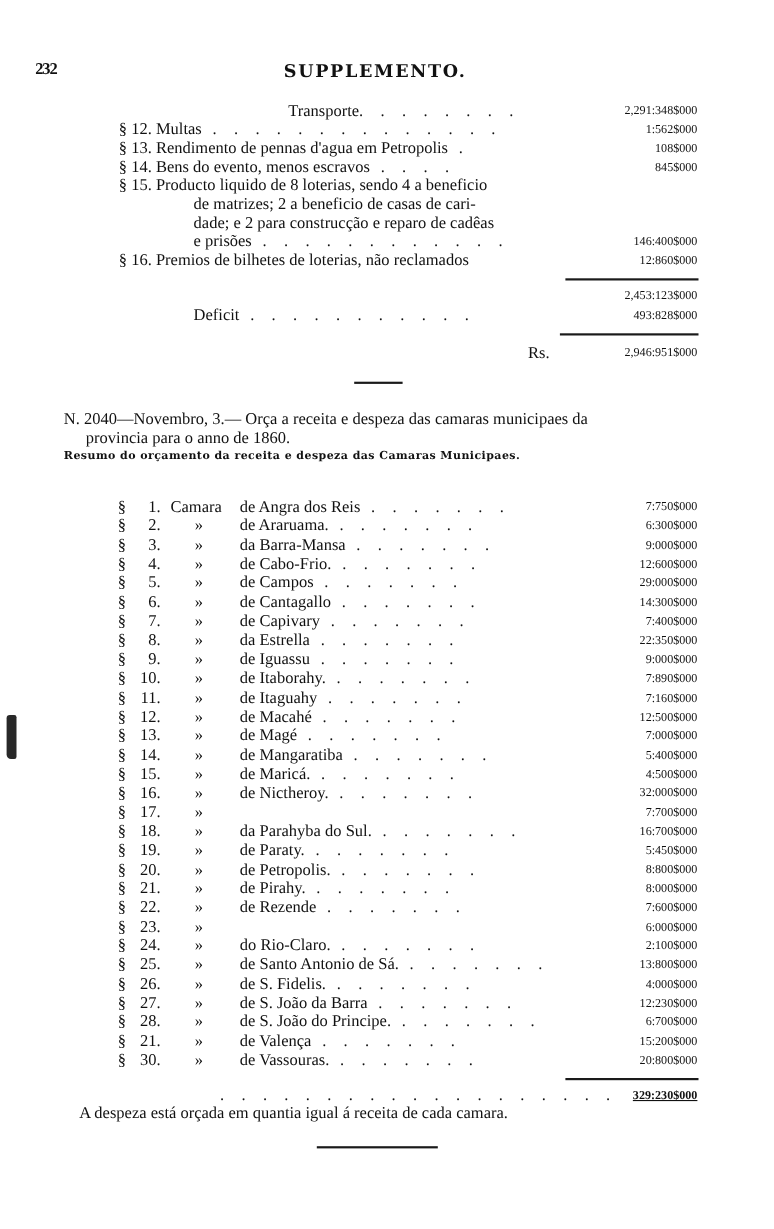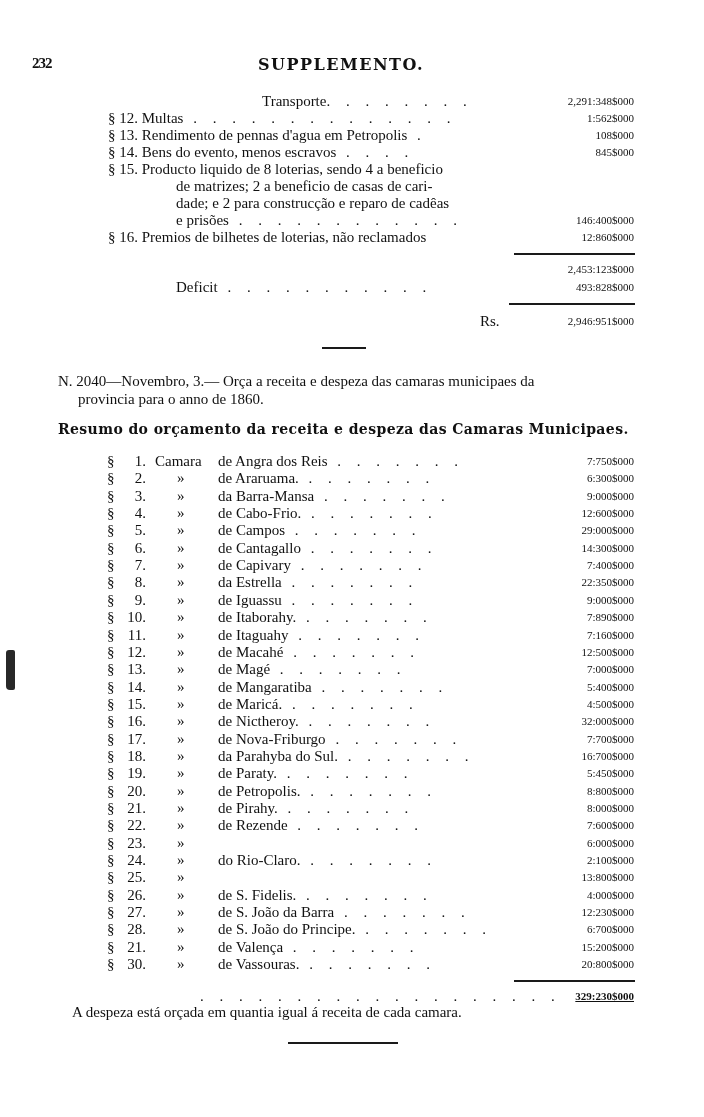--- a/index.html
+++ b/index.html
@@ -9,21 +9,21 @@
       color: #111111;
     }
     .abs { position: absolute; white-space: nowrap; }
     .pagenum { left: 32px; top: 55px; font-size: 15px; font-weight: bold; letter-spacing: -1px; }
     .runhead { left: 258px; top: 55px; font-size: 16px; font-weight: bold; letter-spacing: 1.5px; font-family: "DejaVu Serif", serif; }
     .row { position: absolute; height: 17px; font-size: 15px; line-height: 17px; }
     .amt { position: absolute; right: 70px; text-align: right; font-size: 11px; line-height: 17px; white-space: nowrap; }
     .rule { position: absolute; height: 2px; background: #1a1a1a; }
     .smudge { position: absolute; left: 6px; top: 650px; width: 9px; height: 40px; background: #111; border-radius: 3px 2px 2px 4px; opacity: 0.9; }
     .para { position: absolute; left: 58px; font-size: 15px; line-height: 18px; white-space: nowrap; }
-    .resumo { position: absolute; left: 58px; top: 421px; font-size: 14px; font-weight: bold; letter-spacing: 0.4px; font-family: "DejaVu Serif", serif; white-space: nowrap; }
+    .resumo { position: absolute; left: 58px; top: 409px; font-size: 10px; font-weight: bold; letter-spacing: 0.4px; font-family: "DejaVu Serif", serif; white-space: nowrap; }
     .col-s { position: absolute; left: 107px; }
     .col-n { position: absolute; left: 120px; width: 26px; text-align: right; }
     .col-q { position: absolute; left: 177px; }
     .col-p { position: absolute; left: 218px; }
     .dots { letter-spacing: 6px; }
     .closing { position: absolute; left: 72px; top: 1004px; font-size: 15px; white-space: nowrap; }
   </style>
 </head>
 <body>
 
@@ -201,21 +201,20 @@
       <span class="col-s">§</span>
       <span class="col-n">16.</span>
       <span class="col-q">»</span>
       <span class="col-p"><span>de Nictheroy.</span><span class="dots"> . . . . . . .</span></span>
       <span class="amt">32:000$000</span>
     </div>
     <div class="row" style="left: 0px; top: 730.6px; width: 704px;">
       <span class="col-s">§</span>
       <span class="col-n">17.</span>
       <span class="col-q">»</span>
-      <span class="col-p"><span>de Nova-Friburgo</span><span class="dots"> . . . . . . .</span></span>
       <span class="amt">7:700$000</span>
     </div>
     <div class="row" style="left: 0px; top: 747.95px; width: 704px;">
       <span class="col-s">§</span>
       <span class="col-n">18.</span>
       <span class="col-q">»</span>
       <span class="col-p"><span>da Parahyba do Sul.</span><span class="dots"> . . . . . . .</span></span>
       <span class="amt">16:700$000</span>
     </div>
     <div class="row" style="left: 0px; top: 765.3px; width: 704px;">
@@ -256,20 +255,21 @@
       <span class="col-s">§</span>
       <span class="col-n">24.</span>
       <span class="col-q">»</span>
       <span class="col-p"><span>do Rio-Claro.</span><span class="dots"> . . . . . . .</span></span>
       <span class="amt">2:100$000</span>
     </div>
     <div class="row" style="left: 0px; top: 869.4px; width: 704px;">
       <span class="col-s">§</span>
       <span class="col-n">25.</span>
       <span class="col-q">»</span>
+      <span class="col-p"><span>de Santo Antonio de Sá.</span><span class="dots"> . . . . . . .</span></span>
       <span class="amt">13:800$000</span>
     </div>
     <div class="row" style="left: 0px; top: 886.75px; width: 704px;">
       <span class="col-s">§</span>
       <span class="col-n">26.</span>
       <span class="col-q">»</span>
       <span class="col-p"><span>de S. Fidelis.</span><span class="dots"> . . . . . . .</span></span>
       <span class="amt">4:000$000</span>
     </div>
     <div class="row" style="left: 0px; top: 904.1px; width: 704px;">

